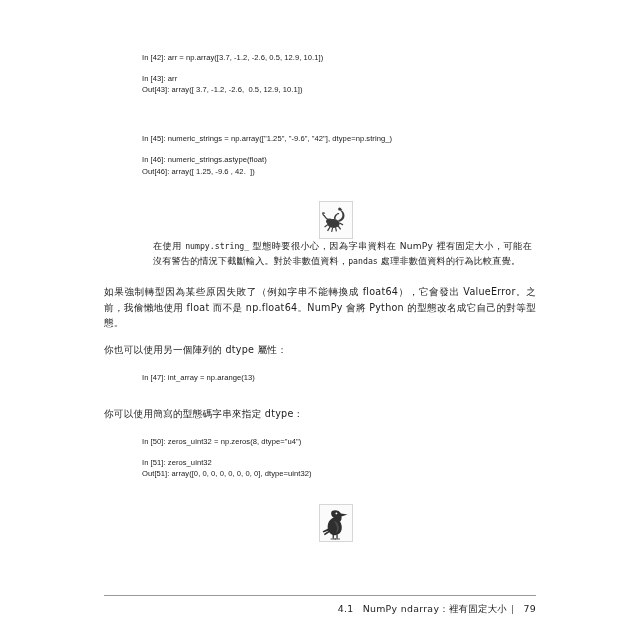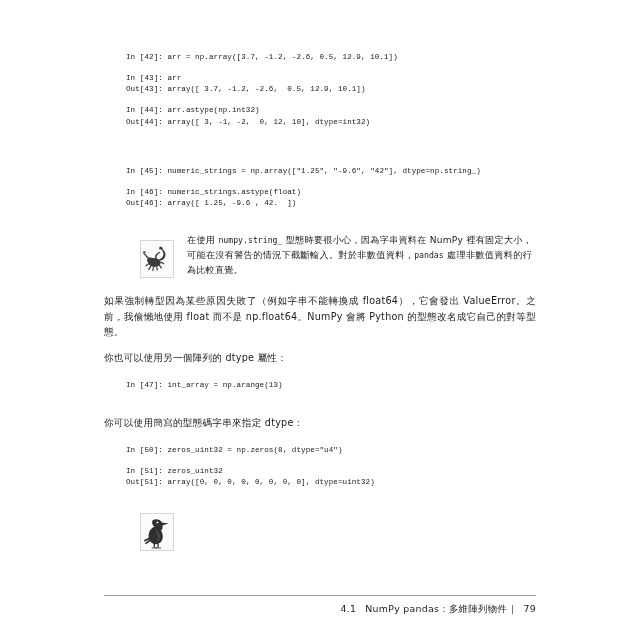--- a/index.html
+++ b/index.html
@@ -38,37 +38,38 @@
     text-align: justify;
     margin: 0;
   }
 
   .block-gap-lg { height: 15px; }
   .block-gap-md { height: 11px; }
   .block-gap-sm { height: 7px; }
 
   
   .code {
-    font-family: Liberation Mono, monospace;
+    font-family: Liberation Sans, sans-serif;
     font-size: 7.6px;
     line-height: 11.6px;
     letter-spacing: 0.05px;
     color: #202020;
     white-space: pre;
-    margin-left: 22px;
+    margin-left: 38px;
   }
   .code-group { margin: 0; }
   .code-group + .code-group { margin-top: 9.5px; }
 
   
   .callout {
     display: flex;
-    align-items: flex-end;
+    align-items: center;
     margin-left: 36px;
     width: 392px;
+    flex-direction: column;
   }
   .callout-icon {
     flex: 0 0 auto;
     width: 34px;
     height: 38px;
     margin-top: 1px;
     border: 1px solid #d6d6d6;
     background: #fbfbfb;
     box-sizing: border-box;
     display: flex;
@@ -133,24 +134,20 @@
 
     <div class="code-group">
       <pre class="code">In [42]: arr = np.array([3.7, -1.2, -2.6, 0.5, 12.9, 10.1])</pre>
     </div>
 
     <div class="code-group">
       <pre class="code">In [43]: arr
 Out[43]: array([ 3.7, -1.2, -2.6,  0.5, 12.9, 10.1])</pre>
     </div>
 
-    <div class="code-group">
-      <pre class="code">In [44]: arr.astype(np.int32)
-Out[44]: array([ 3, -1, -2,  0, 12, 10], dtype=int32)</pre>
-    </div>
 
     <div class="block-gap-lg"></div>
 
 
     <div class="block-gap-sm"></div>
 
     <div class="code-group">
       <pre class="code">In [45]: numeric_strings = np.array(["1.25", "-9.6", "42"], dtype=np.string_)</pre>
     </div>
 
@@ -255,17 +252,17 @@
           </g>
         </svg>
       </div>
     </div>
 
   </div>
 
   <div class="footer">
     <div class="footer-rule"></div>
     <div class="footer-line">
-      <span class="footer-secnum">4.1</span><span>NumPy pandas：多維陣列物件</span><span class="footer-sep">|</span><span class="footer-num">79</span>
+      <span class="footer-secnum">4.1</span><span>NumPy ndarray：裡有固定大小</span><span class="footer-sep">|</span><span class="footer-num">79</span>
     </div>
   </div>
 
 </div>
 
 </body></html>

